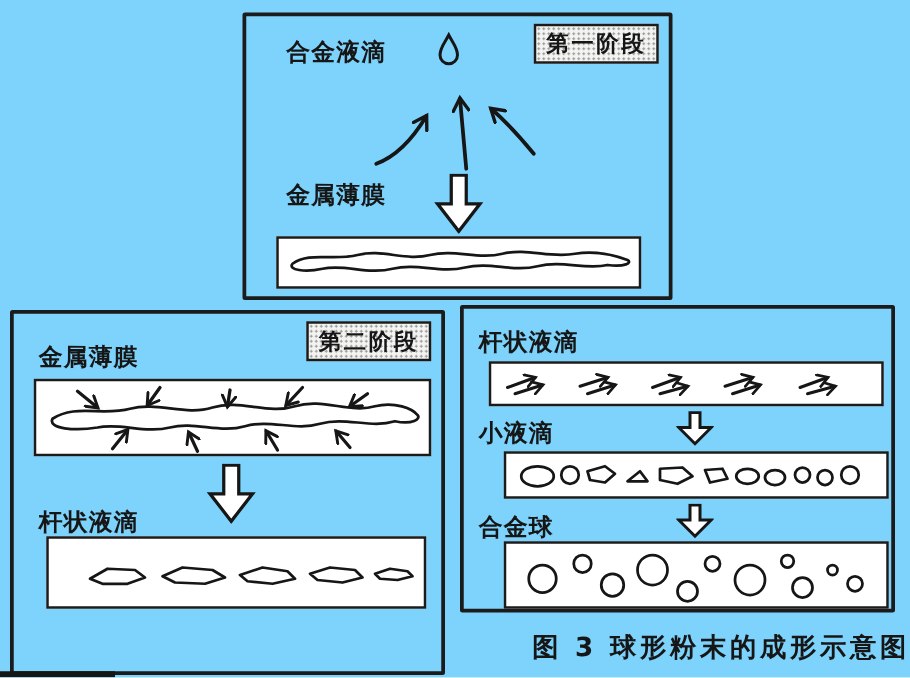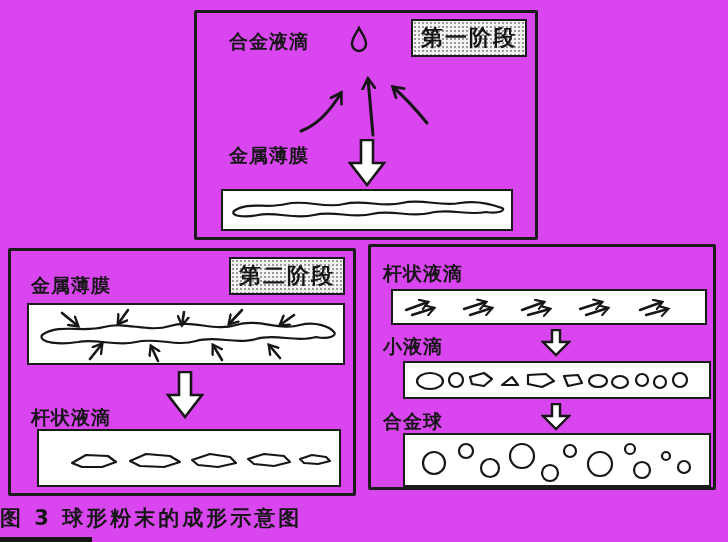--- a/index.html
+++ b/index.html
@@ -1,32 +1,32 @@
 <!DOCTYPE html>
 <html><head>
 <meta charset="utf-8">
 <style>
   * { margin:0; padding:0; box-sizing:border-box; }
   html,body { background:#ffffff; }
   .fig {
     position:relative; width:728px; height:542px;
-    background:#d946ef; overflow:hidden;
+    background:#7dd3fc; overflow:hidden;
     font-family:"DejaVu Sans","Liberation Sans",sans-serif;
     color:#161616;
   }
   .panel { position:absolute; border:3px solid #1b1b1b; border-radius:2px; }
   .p1 { left:194px; top:10px;  width:344px; height:230px; }
-  .p2 { left:8px;   top:248px; width:348px; height:248px; }
+  .p2 { left:8px;   top:248px; width:348px; height:292px; }
   .p3 { left:368px; top:244px; width:348px; height:246px; }
 
   .lbl { position:absolute; font-size:19px; font-weight:600; letter-spacing:1px; white-space:nowrap; }
 
   .badge {
     position:absolute; border:2.5px solid #1b1b1b; padding:2px 8px;
-    font-size:22px; font-weight:700; letter-spacing:2px; white-space:nowrap;
+    font-size:18px; font-weight:700; letter-spacing:2px; white-space:nowrap;
     background-color:#f3f3f1;
     background-image:radial-gradient(circle,#9a9a9a 0.8px, rgba(0,0,0,0) 0.9px);
     background-size:4px 4px;
   }
 
   .ibox { position:absolute; border:2.5px solid #1b1b1b; background:#fff; }
   .ibox svg { display:block; margin:2px 3px; }
 
   svg.draw { position:absolute; }
 
@@ -53,21 +53,21 @@
   .ibox-s3a      { left:20px; top:42px;  width:316px; height:36px; }
   .ba-s3a        { left:170px;top:82px; }
   .lbl-s3-small  { left:12px; top:87px; }
   .ibox-s3b      { left:32px; top:114px; width:308px; height:38px; }
   .ba-s3b        { left:170px;top:156px; }
   .lbl-s3-sphere { left:12px; top:162px; }
   .ibox-s3c      { left:32px; top:186px; width:308px; height:54px; }
 
   .caption {
     position:absolute; left:0; top:504px; width:100%;
-    text-align:left; font-size:21px; font-weight:700; letter-spacing:3px;
+    text-align:right; font-size:21px; font-weight:700; letter-spacing:3px;
   }
   .artifact { position:absolute; left:0; top:537px; width:92px; height:5px; background:#161616; }
 </style>
 </head>
 <body>
 
 <div class="fig">
 
   <section class="panel p1">
     <span class="lbl lbl-s1-droplet">合金液滴</span>

